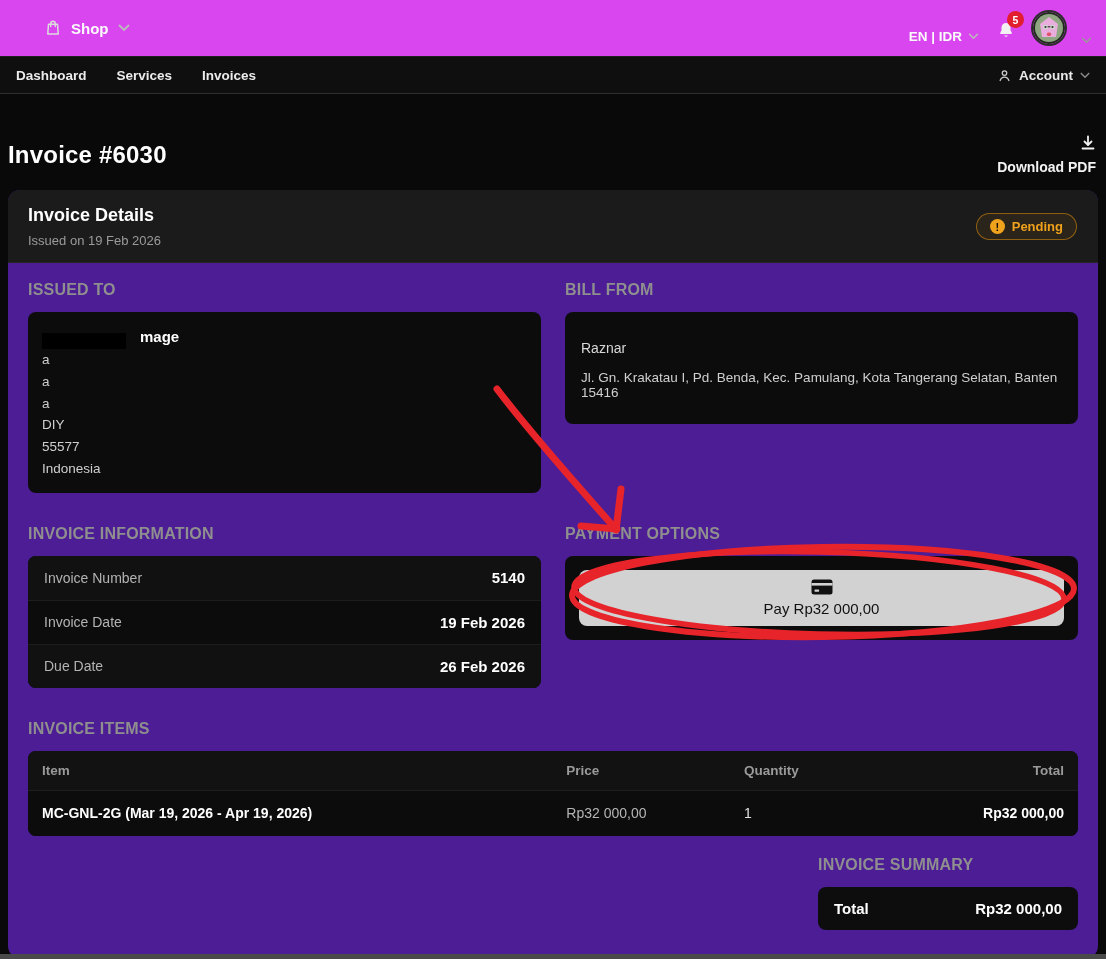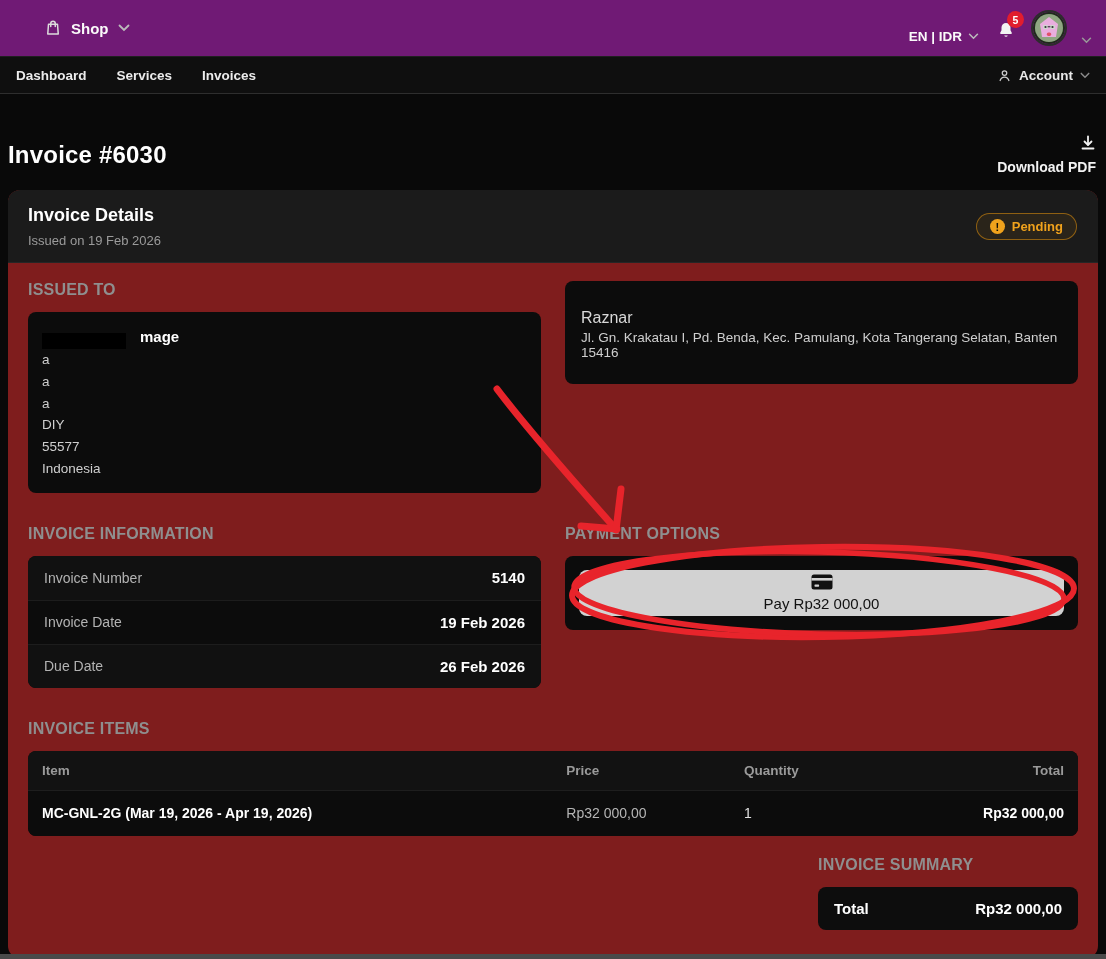--- a/index.html
+++ b/index.html
@@ -7,21 +7,21 @@
   body {
     background:#090909;
     font-family:"Liberation Sans", sans-serif;
     color:#f0f0f0;
     position:relative;
   }
   svg { display:block; }
 
   
   .topbar {
-    height:57px; background:#701a75; border-bottom:1px solid #1f1f1f;
+    height:57px; background:#d946ef; border-bottom:1px solid #1f1f1f;
     display:flex; align-items:center; justify-content:space-between;
     padding:0 14px 0 44px;
   }
   .topbar-left { display:flex; align-items:center; gap:9px; cursor:pointer; }
   .shop-label { font-size:15px; font-weight:700; color:#fafafa; }
   .topbar-right { display:flex; align-items:flex-end; gap:16px; }
   .locale { display:flex; align-items:center; gap:6px; font-size:13.5px; font-weight:700; color:#fafafa; cursor:pointer; }
   .bell-wrap { position:relative; cursor:pointer; padding:4px 2px; }
   .badge-count {
     position:absolute; top:-6px; right:-7px; min-width:17px; height:17px;
@@ -45,21 +45,21 @@
   .page-head {
     margin:0 10px 0 8px; padding-top:26px; height:96px;
     display:flex; align-items:center; justify-content:space-between;
   }
   .page-title { font-size:24px; font-weight:700; color:#fff; letter-spacing:.2px; }
   .download { display:flex; flex-direction:column; align-items:flex-end; gap:8px; cursor:pointer; }
   .download-label { font-size:14px; font-weight:700; color:#f2f2f2; }
   .download .dl-icon { margin-left:2px; }
 
   
-  .card { margin:0 8px; background:#7f1d1d; border-radius:12px; overflow:hidden; }
+  .card { margin:0 8px; background:#4c1d95; border-radius:12px; overflow:hidden; }
   .card-head {
     background:#1b1b1b; border-bottom:1px solid #262626;
     display:flex; align-items:center; justify-content:space-between;
     padding:15px 21px 14px 20px;
   }
   .card-title { font-size:18px; font-weight:700; color:#fff; }
   .card-sub { font-size:13px; color:#9b9b9b; margin-top:7px; }
   .status-badge {
     display:flex; align-items:center; gap:7px; height:27px; padding:0 13px;
     border:1px solid rgba(245,158,11,.5); border-radius:14px;
@@ -75,35 +75,35 @@
   .box { background:#0c0c0c; border-radius:8px; }
 
   .grid2 { display:grid; grid-template-columns:1fr 1fr; column-gap:24px; row-gap:32px; margin-bottom:32px; }
 
   .issued-box { padding:13px 14px; }
   .issued-name { font-size:15px; font-weight:700; color:#fff; line-height:24px; display:flex; align-items:flex-end; gap:14px; }
   .redaction-bar { display:inline-block; width:84px; height:16px; background:#000; }
   .issued-line { font-size:13.5px; color:#cfcfcf; line-height:21.8px; }
 
   .bill-box { padding:28px 16px 24px; }
-  .bill-name { font-size:16px; color:#d8d8d8; margin-bottom:3px; }
+  .bill-name { font-size:14px; color:#d8d8d8; margin-bottom:14px; }
   .bill-address { font-size:13.5px; color:#cfcfcf; }
 
   .info-row { height:44px; display:flex; align-items:center; justify-content:space-between; padding:0 16px; }
   .info-row:nth-child(odd) { background:#111111; }
   .info-row:nth-child(even) { background:#0c0c0c; }
   .info-row:first-child { border-radius:8px 8px 0 0; }
   .info-row:last-child { border-radius:0 0 8px 8px;align-items:center; }
   .info-row + .info-row { border-top:1px solid #1d1d1d; }
   .info-label { font-size:14px; color:#b3b3b3; }
   .info-value { font-size:15px; font-weight:700; color:#fff; }
 
   .pay-box { padding:14px; }
   .pay-button {
-    width:100%; height:46px; border:none; border-radius:8px; background:#d2d2d2;
+    width:100%; height:56px; border:none; border-radius:8px; background:#d2d2d2;
     display:flex; flex-direction:column; align-items:center; justify-content:center; gap:5px;
     font-family:"Liberation Sans", sans-serif; font-size:15px; color:#111; cursor:pointer;
   }
 
   .tgrid { display:grid; grid-template-columns:51.3% 17.4% 13.3% 1fr; align-items:center; padding:0 14px; }
   .thead { height:40px; background:#121212; border-radius:8px 8px 0 0; border-bottom:1px solid #1e1e1e; }
   .thead span { font-size:13.5px; font-weight:700; color:#9a9a9a; }
   .trow { height:45px; background:#0c0c0c; border-radius:0 0 8px 8px; }
   .cell-item { font-size:14px; font-weight:700; color:#fff; }
   .cell-price { font-size:14px; color:#b5b5b5; }
@@ -239,20 +239,21 @@
           <div class="issued-line">a</div>
           <div class="issued-line">a</div>
           <div class="issued-line">a</div>
           <div class="issued-line">DIY</div>
           <div class="issued-line">55577</div>
           <div class="issued-line">Indonesia</div>
         </div>
       </div>
 
       <div class="sec">
+        <div class="sec-label">BILL FROM</div>
         <div class="box bill-box">
           <div class="bill-name">Raznar</div>
           <div class="bill-address">Jl. Gn. Krakatau I, Pd. Benda, Kec. Pamulang, Kota Tangerang Selatan, Banten 15416</div>
         </div>
       </div>
 
       <div class="sec">
         <div class="sec-label">INVOICE INFORMATION</div>
         <div class="box">
           <div class="info-row">

